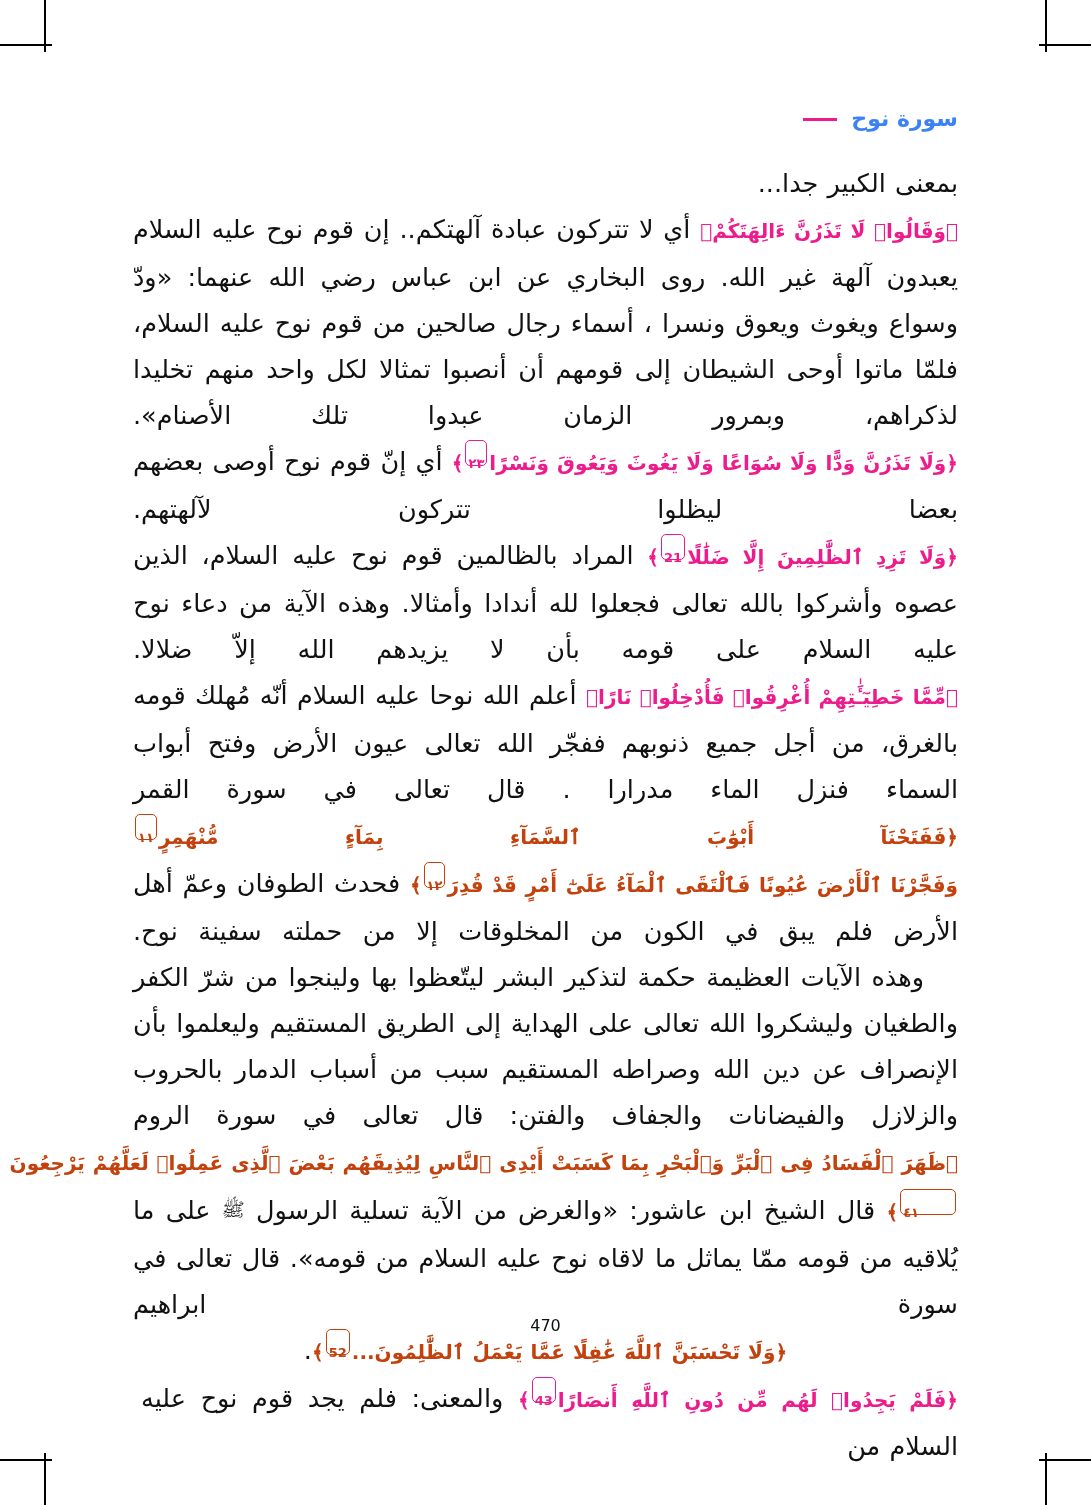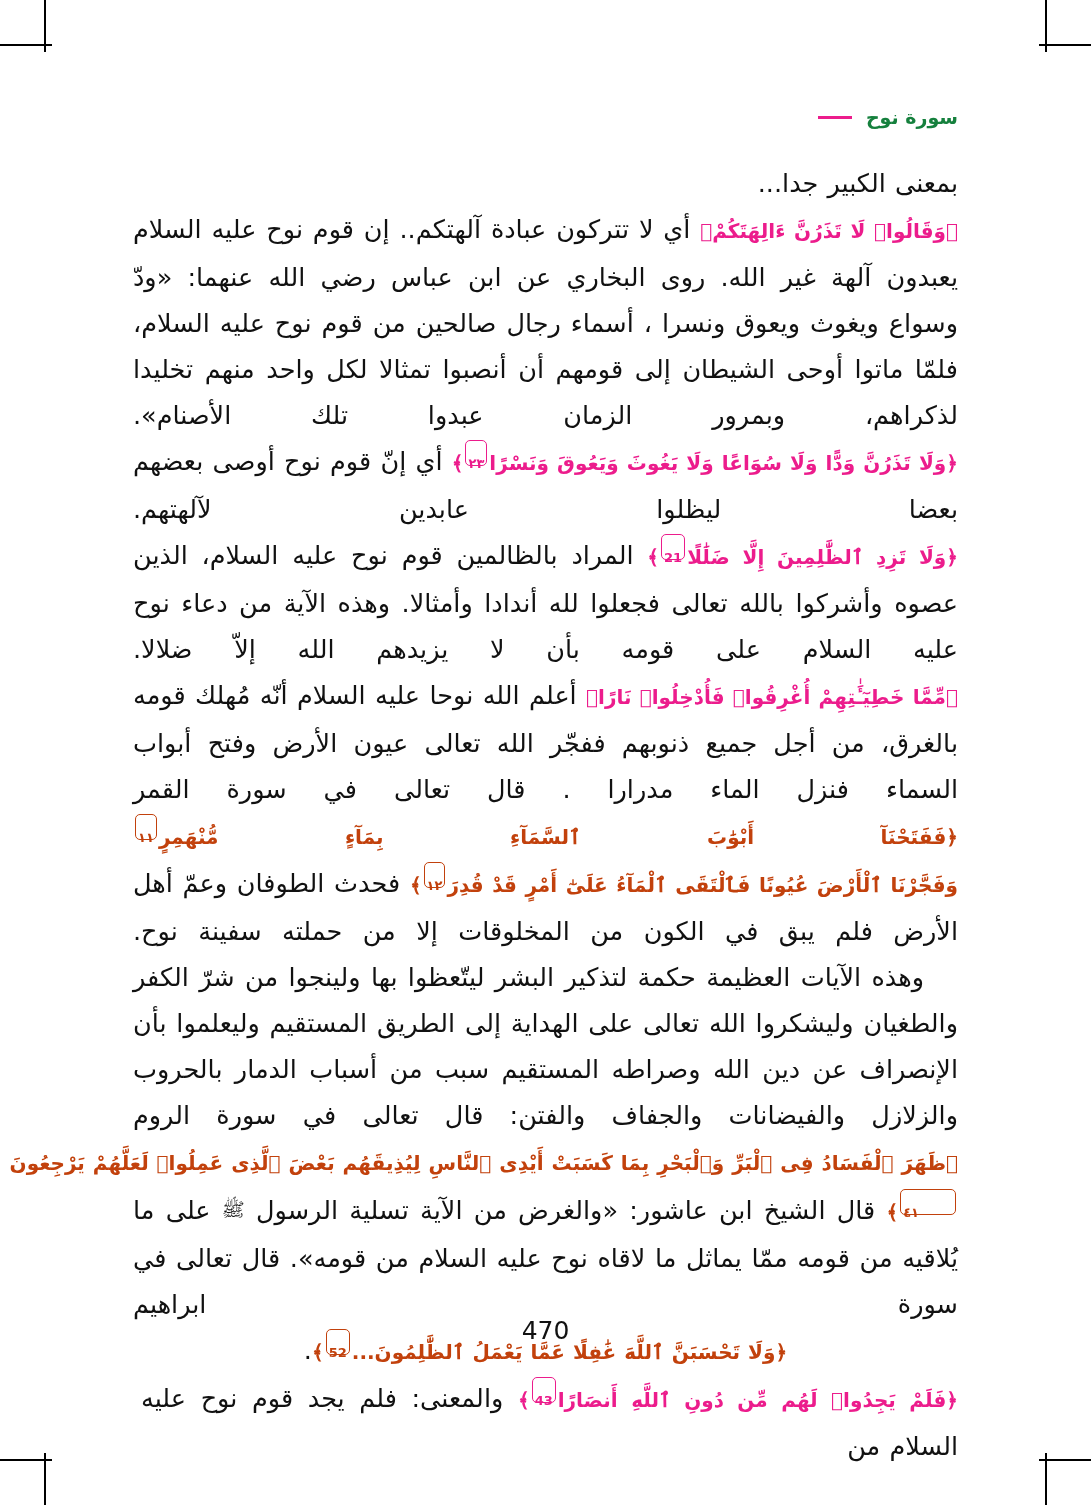--- a/index.html
+++ b/index.html
@@ -40,22 +40,22 @@
   .runhead{
     position:absolute;
     top:108px;
     right:133px;
     display:flex;
     align-items:center;
     gap:14px;
     direction:rtl;
   }
   .runhead .rh-title{
-    color:#15803d;
-    font-size:19px;
+    color:#3b82f6;
+    font-size:22px;
     font-weight:700;
     letter-spacing:0.5px;
     line-height:1;
     white-space:nowrap;
   }
   .runhead .rh-rule{
     display:block;
     width:34px;
     height:3px;
     background:#EC1C8C;
@@ -115,21 +115,21 @@
   }
 
   .sallam{font-size:19px;vertical-align:3px;}
 
   
   .folio{
     position:absolute;
     left:0;right:0;
     top:1316px;
     text-align:center;
-    font-size:25px;
+    font-size:16px;
     color:#111111;
     direction:ltr;
     font-family:"DejaVu Sans","Liberation Sans",sans-serif;
   }
 </style>
 </head>
 <body>
 
 <div class="page">
 
@@ -143,21 +143,21 @@
   <div class="crop crop-h cm-br-h"></div>
 
   <div class="runhead">
     <span class="rh-title">سورة نوح</span>
     <span class="rh-rule"></span>
   </div>
 
   <div class="col" id="text-column">
       <p class="para last-right"><span class="plain">بمعنى الكبير جدا...</span></p>
       <p class="para"><span class="q q-pink">﴿وَقَالُوا۟ لَا تَذَرُنَّ ءَالِهَتَكُمْ﴾</span><span class="plain"> أي لا تتركون عبادة آلهتكم.. إن قوم نوح عليه السلام يعبدون آلهة غير الله. روى البخاري عن ابن عباس رضي الله عنهما: «ودّ وسواع ويغوث ويعوق ونسرا ، أسماء رجال صالحين من قوم نوح عليه السلام، فلمّا ماتوا أوحى الشيطان إلى قومهم أن أنصبوا تمثالا لكل واحد منهم تخليدا لذكراهم، وبمرور الزمان عبدوا تلك الأصنام».</span></p>
-      <p class="para"><span class="q q-pink">﴿وَلَا تَذَرُنَّ وَدًّا وَلَا سُوَاعًا وَلَا يَغُوثَ وَيَعُوقَ وَنَسْرًا</span><span class="ayah q-pink">٢٣</span><span class="q q-pink">﴾</span><span class="plain"> أي إنّ قوم نوح أوصى بعضهم بعضا ليظلوا عابدين لآلهتهم.</span></p>
+      <p class="para"><span class="q q-pink">﴿وَلَا تَذَرُنَّ وَدًّا وَلَا سُوَاعًا وَلَا يَغُوثَ وَيَعُوقَ وَنَسْرًا</span><span class="ayah q-pink">٢٣</span><span class="q q-pink">﴾</span><span class="plain"> أي إنّ قوم نوح أوصى بعضهم بعضا ليظلوا تتركون لآلهتهم.</span></p>
       <p class="para"><span class="q q-pink">﴿وَلَا تَزِدِ ٱلظَّٰلِمِينَ إِلَّا ضَلَٰلًا</span><span class="ayah q-pink">21</span><span class="q q-pink">﴾</span><span class="plain"> المراد بالظالمين قوم نوح عليه السلام، الذين عصوه وأشركوا بالله تعالى فجعلوا لله أندادا وأمثالا. وهذه الآية من دعاء نوح عليه السلام على قومه بأن لا يزيدهم الله إلاّ ضلالا.</span></p>
       <p class="para"><span class="q q-pink">﴿مِّمَّا خَطِيٓـَٰٔتِهِمْ أُغْرِقُوا۟ فَأُدْخِلُوا۟ نَارًا﴾</span><span class="plain"> أعلم الله نوحا عليه السلام أنّه مُهلك قومه بالغرق، من أجل جميع ذنوبهم ففجّر الله تعالى عيون الأرض وفتح أبواب السماء فنزل الماء مدرارا . قال تعالى في سورة القمر </span><span class="q q-black">﴿فَفَتَحْنَآ أَبْوَٰبَ ٱلسَّمَآءِ بِمَآءٍ مُّنْهَمِرٍ</span><span class="ayah q-black">١١</span><span class="q q-black"> وَفَجَّرْنَا ٱلْأَرْضَ عُيُونًا فَٱلْتَقَى ٱلْمَآءُ عَلَىٰٓ أَمْرٍ قَدْ قُدِرَ</span><span class="ayah q-black">١٢</span><span class="q q-black">﴾</span><span class="plain"> فحدث الطوفان وعمّ أهل الأرض فلم يبق في الكون من المخلوقات إلا من حملته سفينة نوح.</span></p>
       <p class="para indent"><span class="plain">وهذه الآيات العظيمة حكمة لتذكير البشر ليتّعظوا بها ولينجوا من شرّ الكفر والطغيان وليشكروا الله تعالى على الهداية إلى الطريق المستقيم وليعلموا بأن الإنصراف عن دين الله وصراطه المستقيم سبب من أسباب الدمار بالحروب والزلازل والفيضانات والجفاف والفتن: قال تعالى في سورة الروم </span><span class="q q-black">﴿ظَهَرَ ٱلْفَسَادُ فِى ٱلْبَرِّ وَٱلْبَحْرِ بِمَا كَسَبَتْ أَيْدِى ٱلنَّاسِ لِيُذِيقَهُم بَعْضَ ٱلَّذِى عَمِلُوا۟ لَعَلَّهُمْ يَرْجِعُونَ</span><span class="ayah q-black">٤١</span><span class="q q-black">﴾</span><span class="plain"> قال الشيخ ابن عاشور: «والغرض من الآية تسلية الرسول </span><span class="sallam">ﷺ</span><span class="plain"> على ما يُلاقيه من قومه ممّا يماثل ما لاقاه نوح عليه السلام من قومه». قال تعالى في سورة ابراهيم</span></p>
       <p class="para last-center"><span class="q q-black">﴿وَلَا تَحْسَبَنَّ ٱللَّهَ غَٰفِلًا عَمَّا يَعْمَلُ ٱلظَّٰلِمُونَ...</span><span class="ayah q-black">52</span><span class="q q-black">﴾</span><span class="plain">.</span></p>
       <p class="para last-right"><span class="q q-pink">﴿فَلَمْ يَجِدُوا۟ لَهُم مِّن دُونِ ٱللَّهِ أَنصَارًا</span><span class="ayah q-pink">43</span><span class="q q-pink">﴾</span><span class="plain"> والمعنى: فلم يجد قوم نوح عليه السلام من</span></p>
     </div>
 
   <div class="folio">470</div>
 
 </div>

